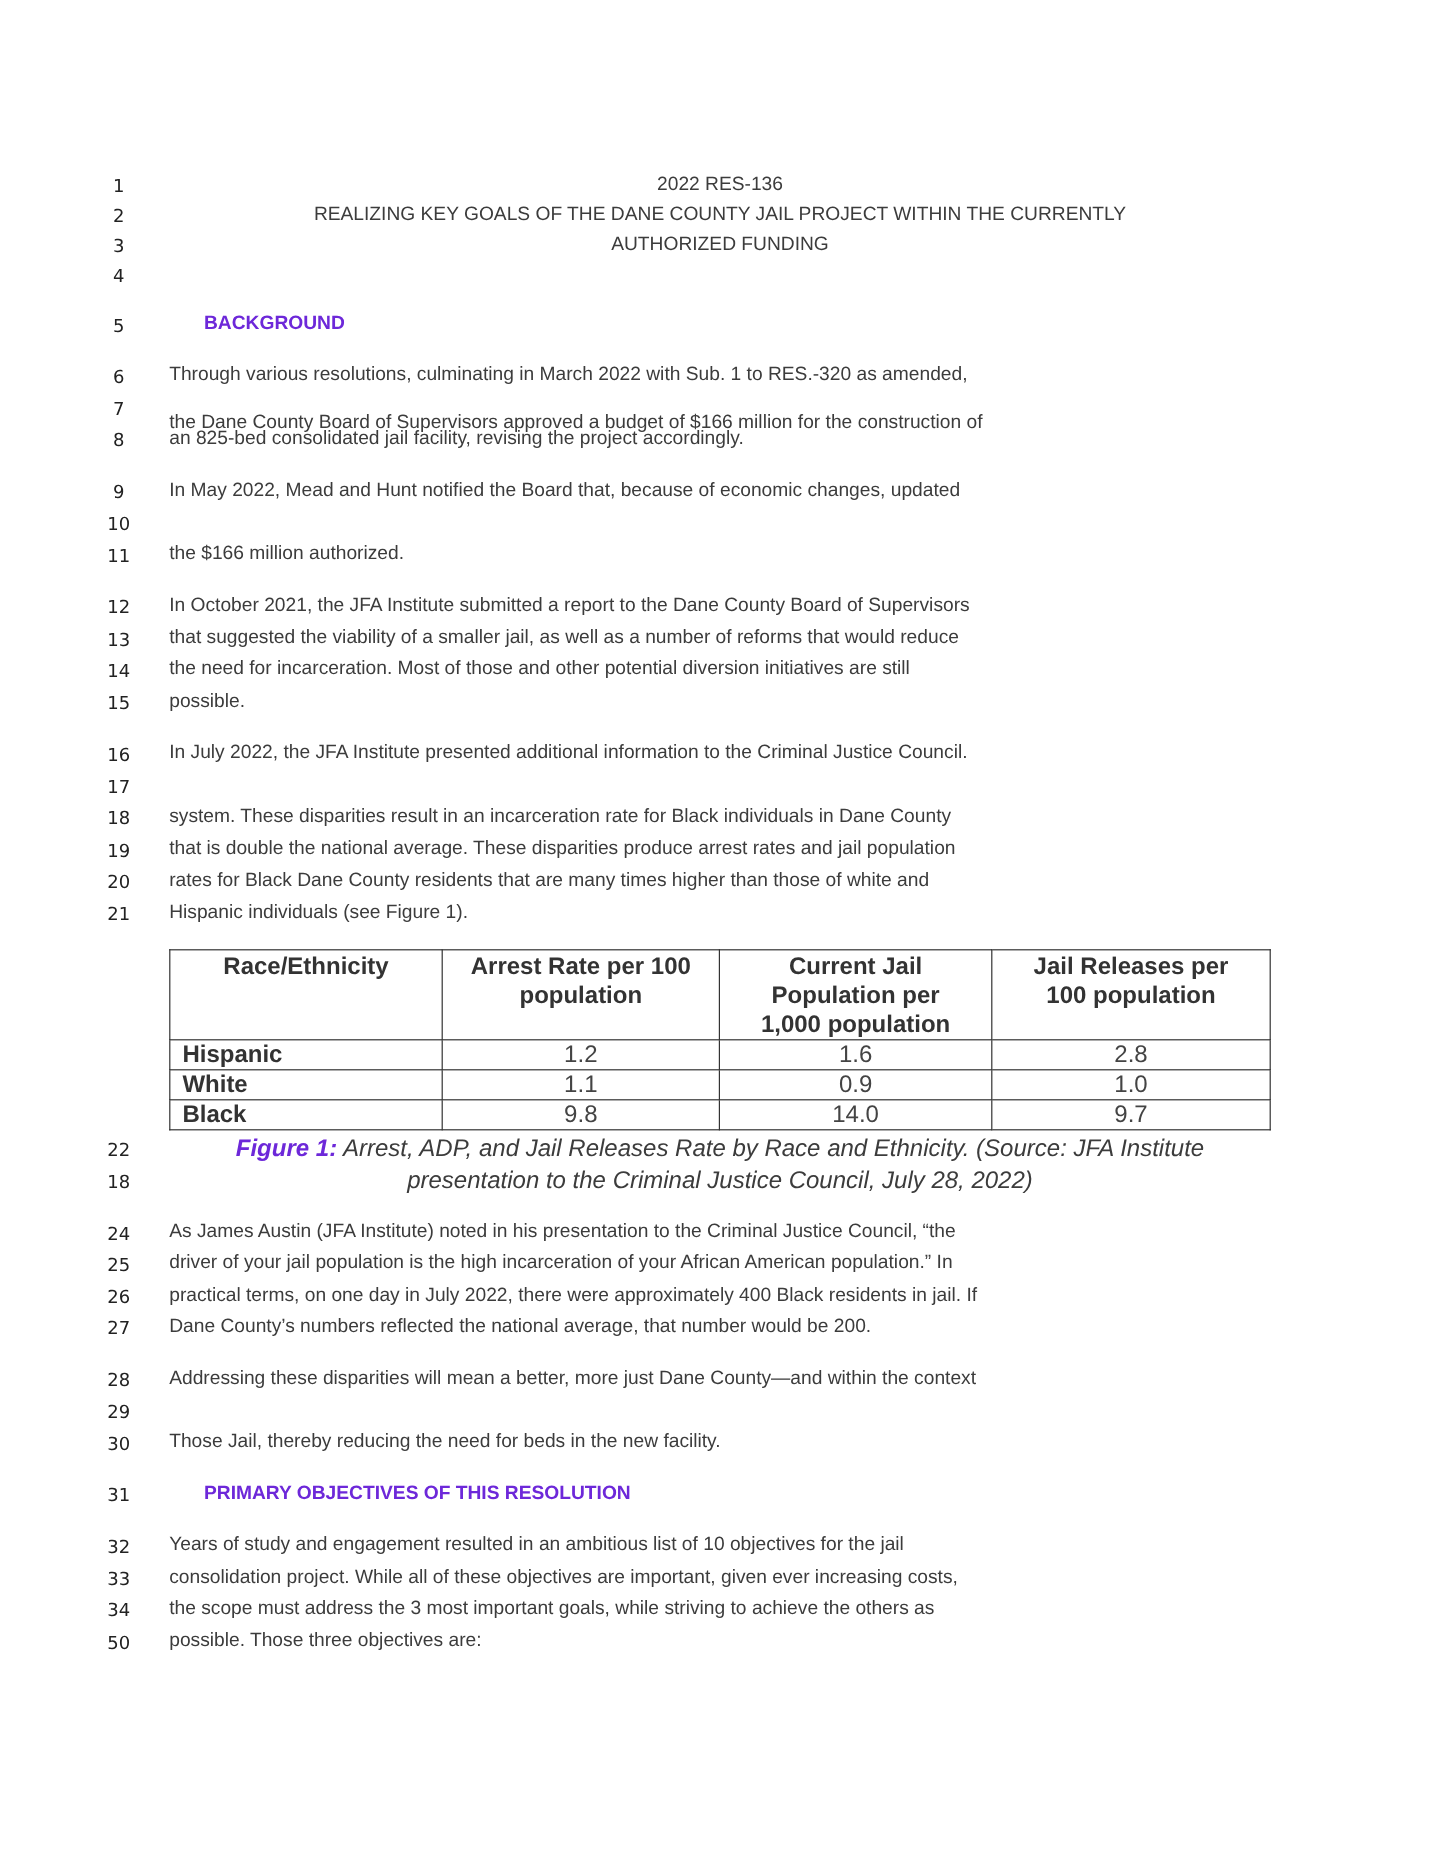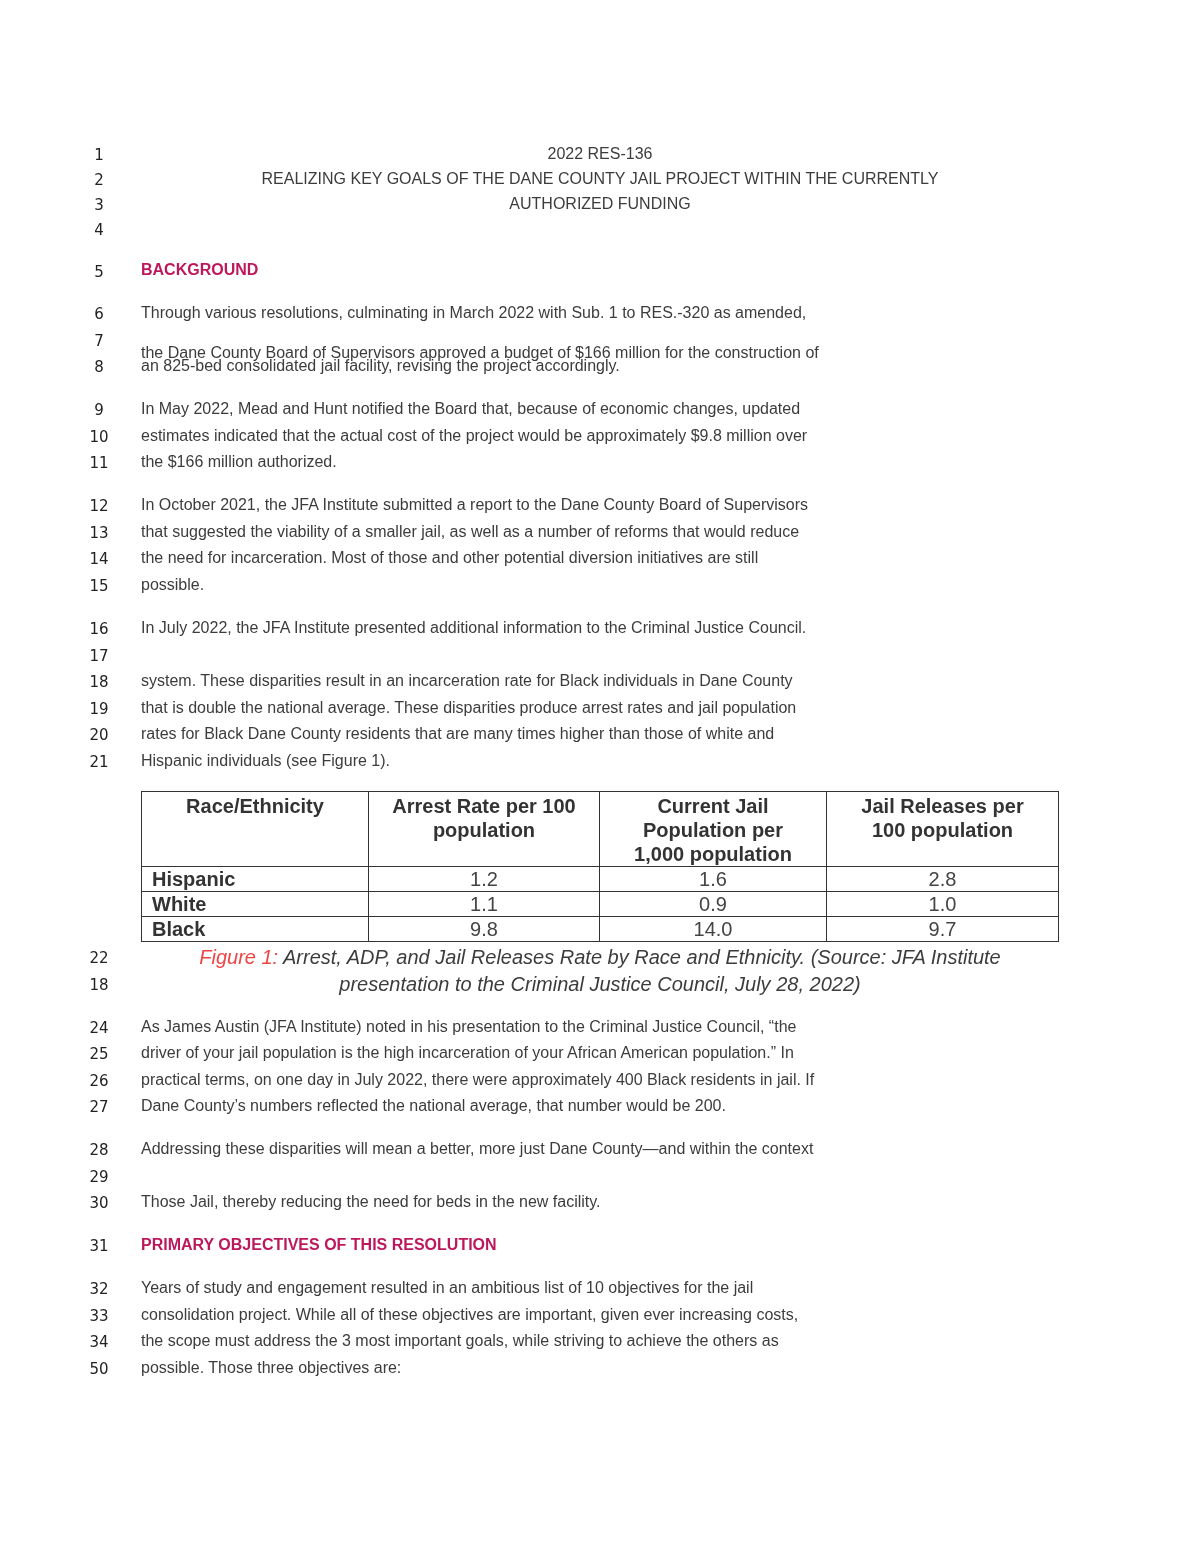--- a/index.html
+++ b/index.html
@@ -39,21 +39,22 @@
       white-space: nowrap;
       color: #3c3c3c;
     }
     .center {
       left: 130px;
       width: 940px;
       text-align: center;
     }
     .heading {
       font-weight: bold;
-      color: #be185d;
+      color: #6d28d9;
+      margin-left: 29px;
     }
     table.fig {
       position: absolute;
       left: 141px;
       top: 791px;
       width: 918px;
       border-collapse: collapse;
       font-size: 20px;
       color: #333;
       padding-left: 26px;
@@ -86,21 +87,21 @@
     .caption {
       position: absolute;
       left: 130px;
       width: 940px;
       text-align: center;
       font-style: italic;
       font-size: 20px;
       line-height: 26px;
       color: #3c3c3c;
     }
-    .caption b { font-weight: normal; color: #ef4444; }
+    .caption b { font-weight: bold; color: #6d28d9; }
   </style>
 </head>
 <body>
 
 <div class="page">
 
   <div class="ln" style="top:145px">1</div>
   <div class="ln" style="top:170px">2</div>
   <div class="ln" style="top:195px">3</div>
   <div class="ln" style="top:220px">4</div>
@@ -140,21 +141,20 @@
   <div class="line center" style="top:166px">REALIZING KEY GOALS OF THE DANE COUNTY JAIL PROJECT WITHIN THE CURRENTLY</div>
   <div class="line center" style="top:191px">AUTHORIZED FUNDING</div>
 
   <div class="line heading" style="top:257px">BACKGROUND</div>
 
   <div class="line" style="top:300px">Through various resolutions, culminating in March 2022 with Sub. 1 to RES.-320 as amended,</div>
   <div class="line" style="top:340px">the Dane County Board of Supervisors approved a budget of $166 million for the construction of</div>
   <div class="line" style="top:353px">an 825-bed consolidated jail facility, revising the project accordingly.</div>
 
   <div class="line" style="top:396px">In May 2022, Mead and Hunt notified the Board that, because of economic changes, updated</div>
-  <div class="line" style="top:423px">estimates indicated that the actual cost of the project would be approximately $9.8 million over</div>
   <div class="line" style="top:449px">the $166 million authorized.</div>
 
   <div class="line" style="top:492px">In October 2021, the JFA Institute submitted a report to the Dane County Board of Supervisors</div>
   <div class="line" style="top:519px">that suggested the viability of a smaller jail, as well as a number of reforms that would reduce</div>
   <div class="line" style="top:545px">the need for incarceration. Most of those and other potential diversion initiatives are still</div>
   <div class="line" style="top:572px">possible.</div>
 
   <div class="line" style="top:615px">In July 2022, the JFA Institute presented additional information to the Criminal Justice Council.</div>
   <div class="line" style="top:668px">system. These disparities result in an incarceration rate for Black individuals in Dane County</div>
   <div class="line" style="top:695px">that is double the national average. These disparities produce arrest rates and jail population</div>

